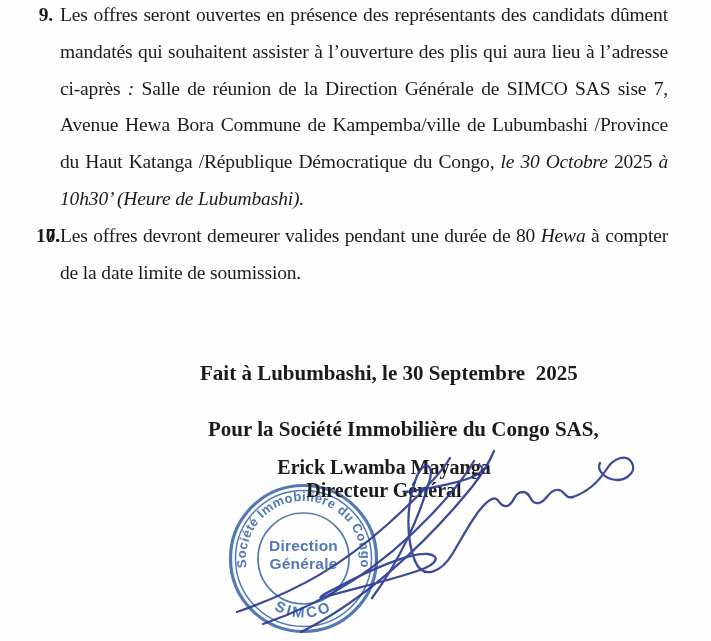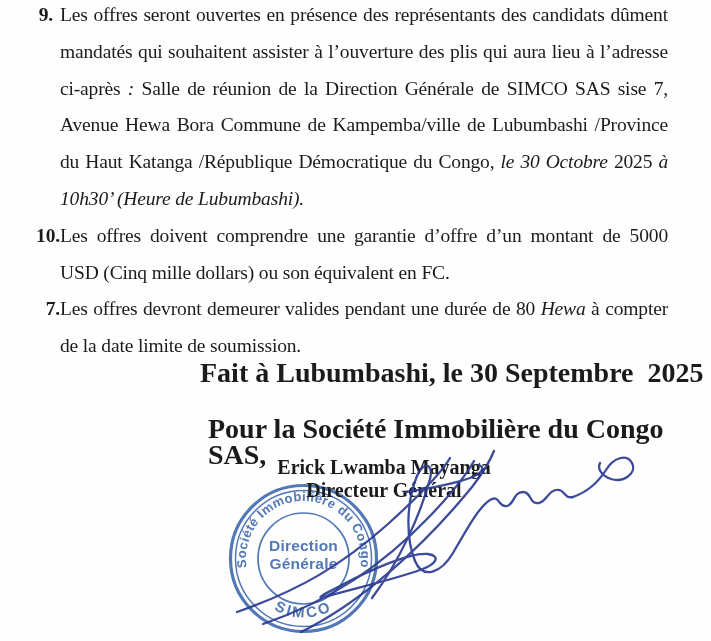--- a/index.html
+++ b/index.html
@@ -31,21 +31,21 @@
     top: 0;
     font-weight: bold;
     white-space: nowrap;
   }
   .item:nth-child(1) .num { padding-right: 7px; }
   .item em { font-style: italic; }
   
   .closing-line {
     position: absolute;
     font-weight: bold;
-    font-size: 28px;
+    font-size: 21px;
     line-height: 26px;
     white-space: pre-wrap;
   }
   .place-date { left: 200px; top: 360px; }
   .on-behalf  { left: 208px; top: 416px; }
   .signatory {
     position: absolute;
     left: 258px; top: 456px;
     width: 252px;
     text-align: center;
@@ -80,21 +80,21 @@
     stroke-width: 2.3;
     stroke-linecap: round;
     stroke-linejoin: round;
   }
 </style>
 </head>
 <body>
 
 <div class="doc-body">
     <div class="item"><span class="num">9.</span><span>Les offres seront ouvertes en présence des représentants des candidats dûment mandatés qui souhaitent assister à l’ouverture des plis qui aura lieu à l’adresse ci-après</span><em> : </em><span>Salle de réunion de la Direction Générale de SIMCO SAS sise 7, Avenue Hewa Bora Commune de Kampemba/ville de Lubumbashi /Province du Haut Katanga /République Démocratique du Congo, </span><em>le 30 Octobre </em><span>2025 </span><em>à 10h30’ (Heure de Lubumbashi).</em></div>
-    <div class="item"><span class="num">10.</span><span>Les offres doivent comprendre une garantie d’offre d’un montant de 5000 USD (Cinq mille dollars) ou son équivalent en FC.</span></div>
+    <div class="item"><span class="num">10.</span></div>
     <div class="item"><span class="num">7.</span><span>Les offres devront demeurer valides pendant une durée de 80 </span><em>Hewa</em><span> à compter de la date limite de soumission.</span></div>
   </div>
 
 <div class="closing-line place-date">Fait à Lubumbashi, le 30 Septembre&nbsp; 2025</div>
 
 <div class="closing-line on-behalf">Pour la Société Immobilière du Congo SAS,</div>
 
 <div class="signatory">
   <div>Erick Lwamba Mayanga</div>
   <div>Directeur Général</div>

